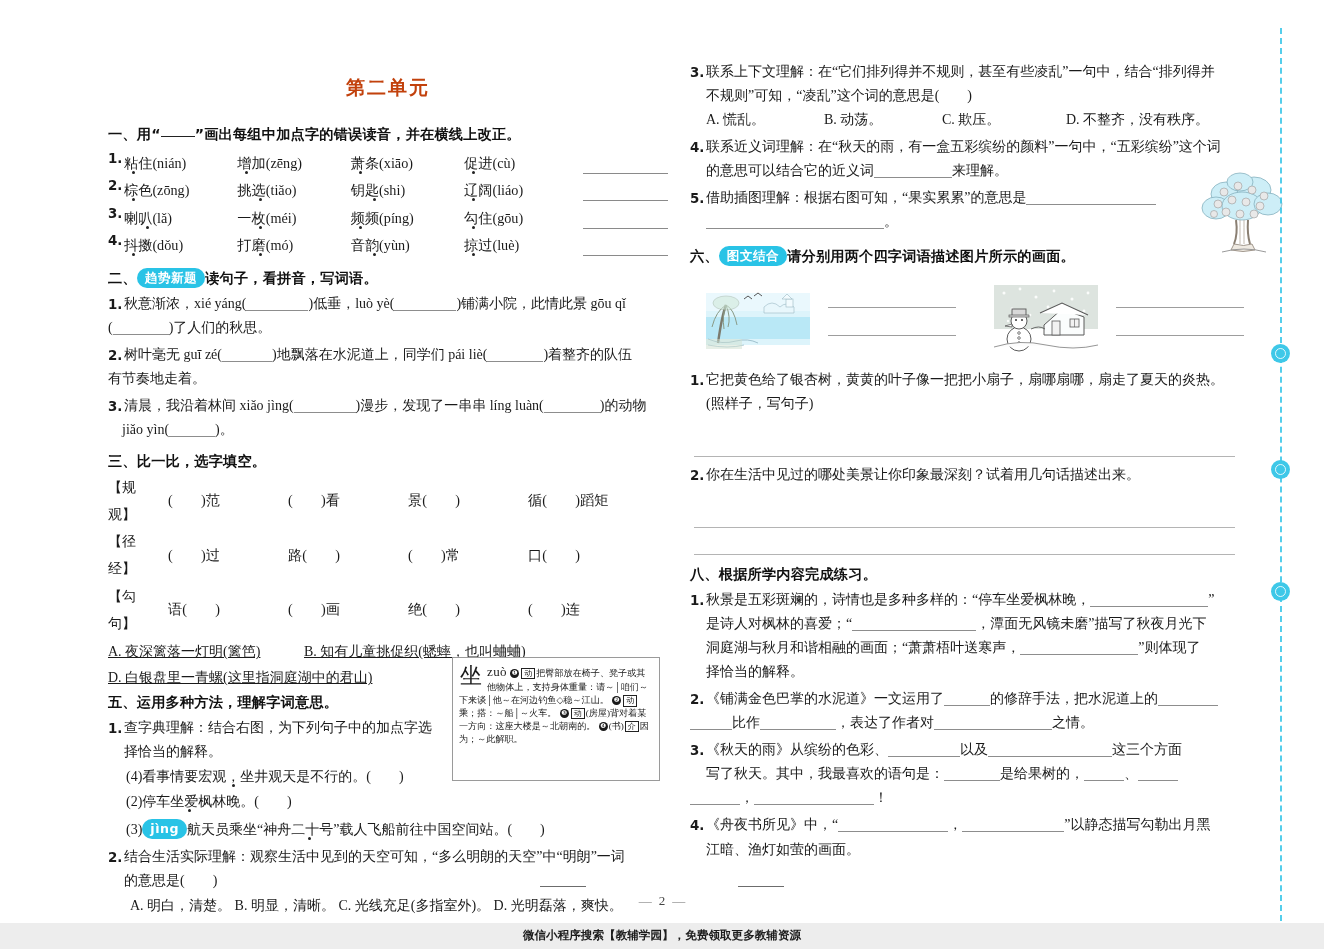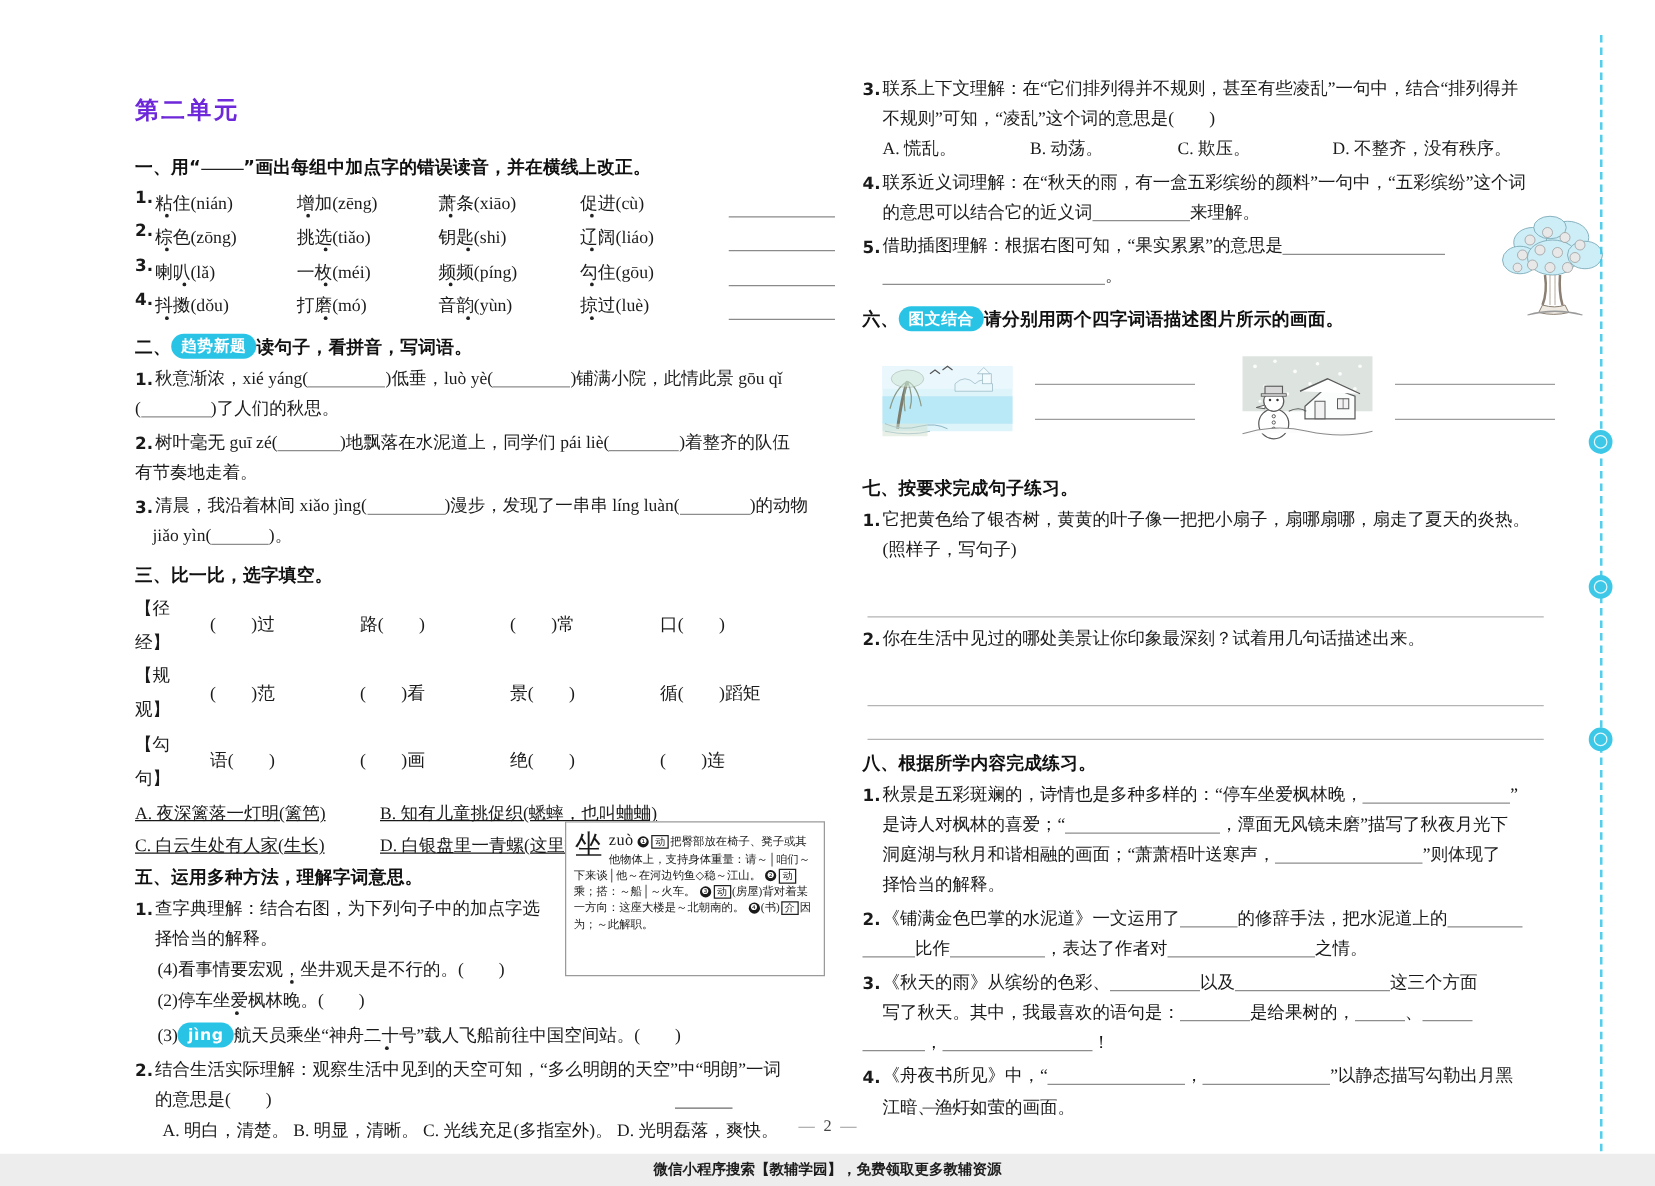--- a/index.html
+++ b/index.html
@@ -12,26 +12,27 @@
     overflow:hidden;
   }
   .page{position:absolute;inset:0;}
 
   
   .col{position:absolute;top:0;bottom:0;}
   .col-left{left:108px;width:560px;}
   .col-right{left:690px;width:545px;}
 
   .unit-title{
+    text-align:center;
     font-family:"DejaVu Sans","Liberation Sans",sans-serif;
     font-weight:bold;
     font-size:19px;
     letter-spacing:2px;
     margin:75px 0 14px 0;
-    color:#6d28d9;
+    color:#c2410c;
   }
 
   .sec-head{
     font-family:"DejaVu Sans","Liberation Sans",sans-serif;
     font-weight:bold;
     font-size:14.2px;
     color:#111;
     letter-spacing:0.2px;
     line-height:1.55;
     margin-top:13px;
@@ -253,49 +254,48 @@
       <div class="qn">3.</div>
       <div class="qb">
         <div><span>清晨，我沿着林间 xiǎo jìng(</span><span class="bl" style="width:62px"></span><span>)漫步，发现了一串串 líng luàn(</span><span class="bl" style="width:56px"></span><span>)的动物</span></div>
         <div style="margin-left:-2px;"><span>jiǎo yìn(</span><span class="bl" style="width:46px"></span><span>)。</span></div>
       </div>
     </div>
 
     <div class="sec-head" style="margin-top:7px;">三、比一比，选字填空。</div>
     <div style="margin-top:2px;">
       <div class="pick-row">
+        <div class="pick-key">【规　观】</div>
+        <div class="pick-cell">(　　)范</div>
+        <div class="pick-cell">(　　)看</div>
+        <div class="pick-cell">景(　　)</div>
+        <div class="pick-cell w2">循(　　)蹈矩</div>
+      </div>
+      <div class="pick-row">
         <div class="pick-key">【径　经】</div>
         <div class="pick-cell">(　　)过</div>
         <div class="pick-cell">路(　　)</div>
         <div class="pick-cell">(　　)常</div>
         <div class="pick-cell w2">口(　　)</div>
-      </div>
-      <div class="pick-row">
-        <div class="pick-key">【规　观】</div>
-        <div class="pick-cell">(　　)范</div>
-        <div class="pick-cell">(　　)看</div>
-        <div class="pick-cell">景(　　)</div>
-        <div class="pick-cell w2">循(　　)蹈矩</div>
       </div>
       <div class="pick-row">
         <div class="pick-key">【勾　句】</div>
         <div class="pick-cell">语(　　)</div>
         <div class="pick-cell">(　　)画</div>
         <div class="pick-cell">绝(　　)</div>
         <div class="pick-cell w2">(　　)连</div>
       </div>
     </div>
 
     <div style="margin-top:2px;text-decoration:underline;">
       <div style="display:flex;font-size:14px;line-height:1.85;">
         <div style="width:196px;position:relative;">A. 夜深篱落一灯明(篱笆)</div>
         <div style="position:relative;">B. 知有儿童挑促织(蟋蟀，也叫蛐蛐)</div>
       </div>
       <div style="display:flex;font-size:14px;line-height:1.85;">
-        <div style="width:196px;position:relative;">C. 白云生处有人家(生长)</div>
         <div style="position:relative;">D. 白银盘里一青螺(这里指洞庭湖中的君山)</div>
       </div>
     </div>
 
     <div class="sec-head" style="margin-top:0;">五、运用多种方法，理解字词意思。</div>
 
     <div class="q" style="width:348px;">
       <div class="qn">1.</div>
       <div class="qb">
         <div>查字典理解：结合右图，为下列句子中的加点字选</div>
@@ -429,21 +429,20 @@
           <path d="M39 52 q8 -4 14 0" stroke="#5a5a5a" stroke-width=".9" fill="none"></path>
           <path d="M2 70 q26 -8 52 -2 q28 6 52 0" stroke="#8a8a8a" stroke-width=".9" fill="#fcfcfc"></path>
         </svg>
       </div>
       <div class="caption-lines" style="margin-left:16px;">
         <div class="cap-line"></div>
         <div class="cap-line"></div>
       </div>
     </div>
 
-    <div class="sec-head" style="margin-top:14px;">七、按要求完成句子练习。</div>
     <div class="q">
       <div class="qn">1.</div>
       <div class="qb">
         <div>它把黄色给了银杏树，黄黄的叶子像一把把小扇子，扇哪扇哪，扇走了夏天的炎热。</div>
         <div>(照样子，写句子)</div>
       </div>
     </div>
     <div class="lineblank" style="margin-top:14px;"></div>
     <div class="q" style="margin-top:6px;">
       <div class="qn">2.</div>

